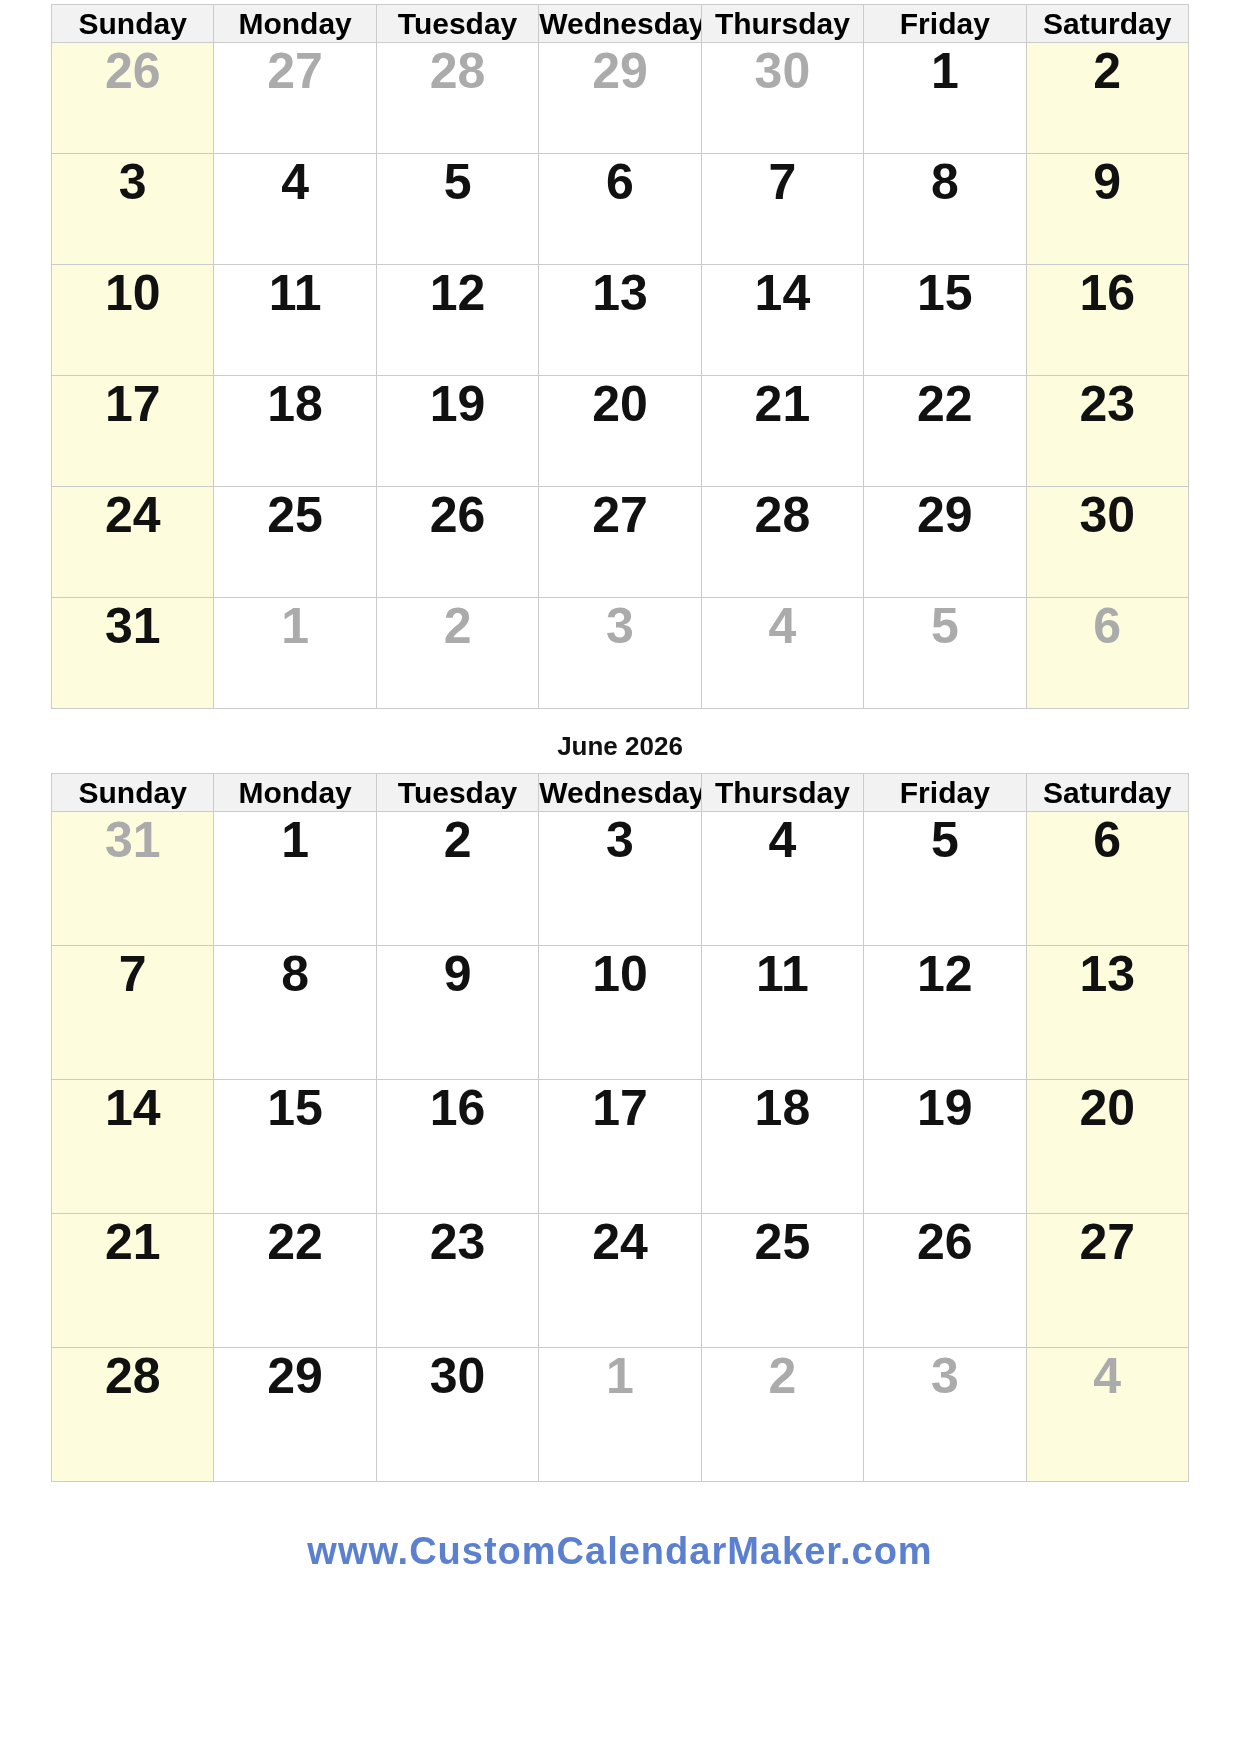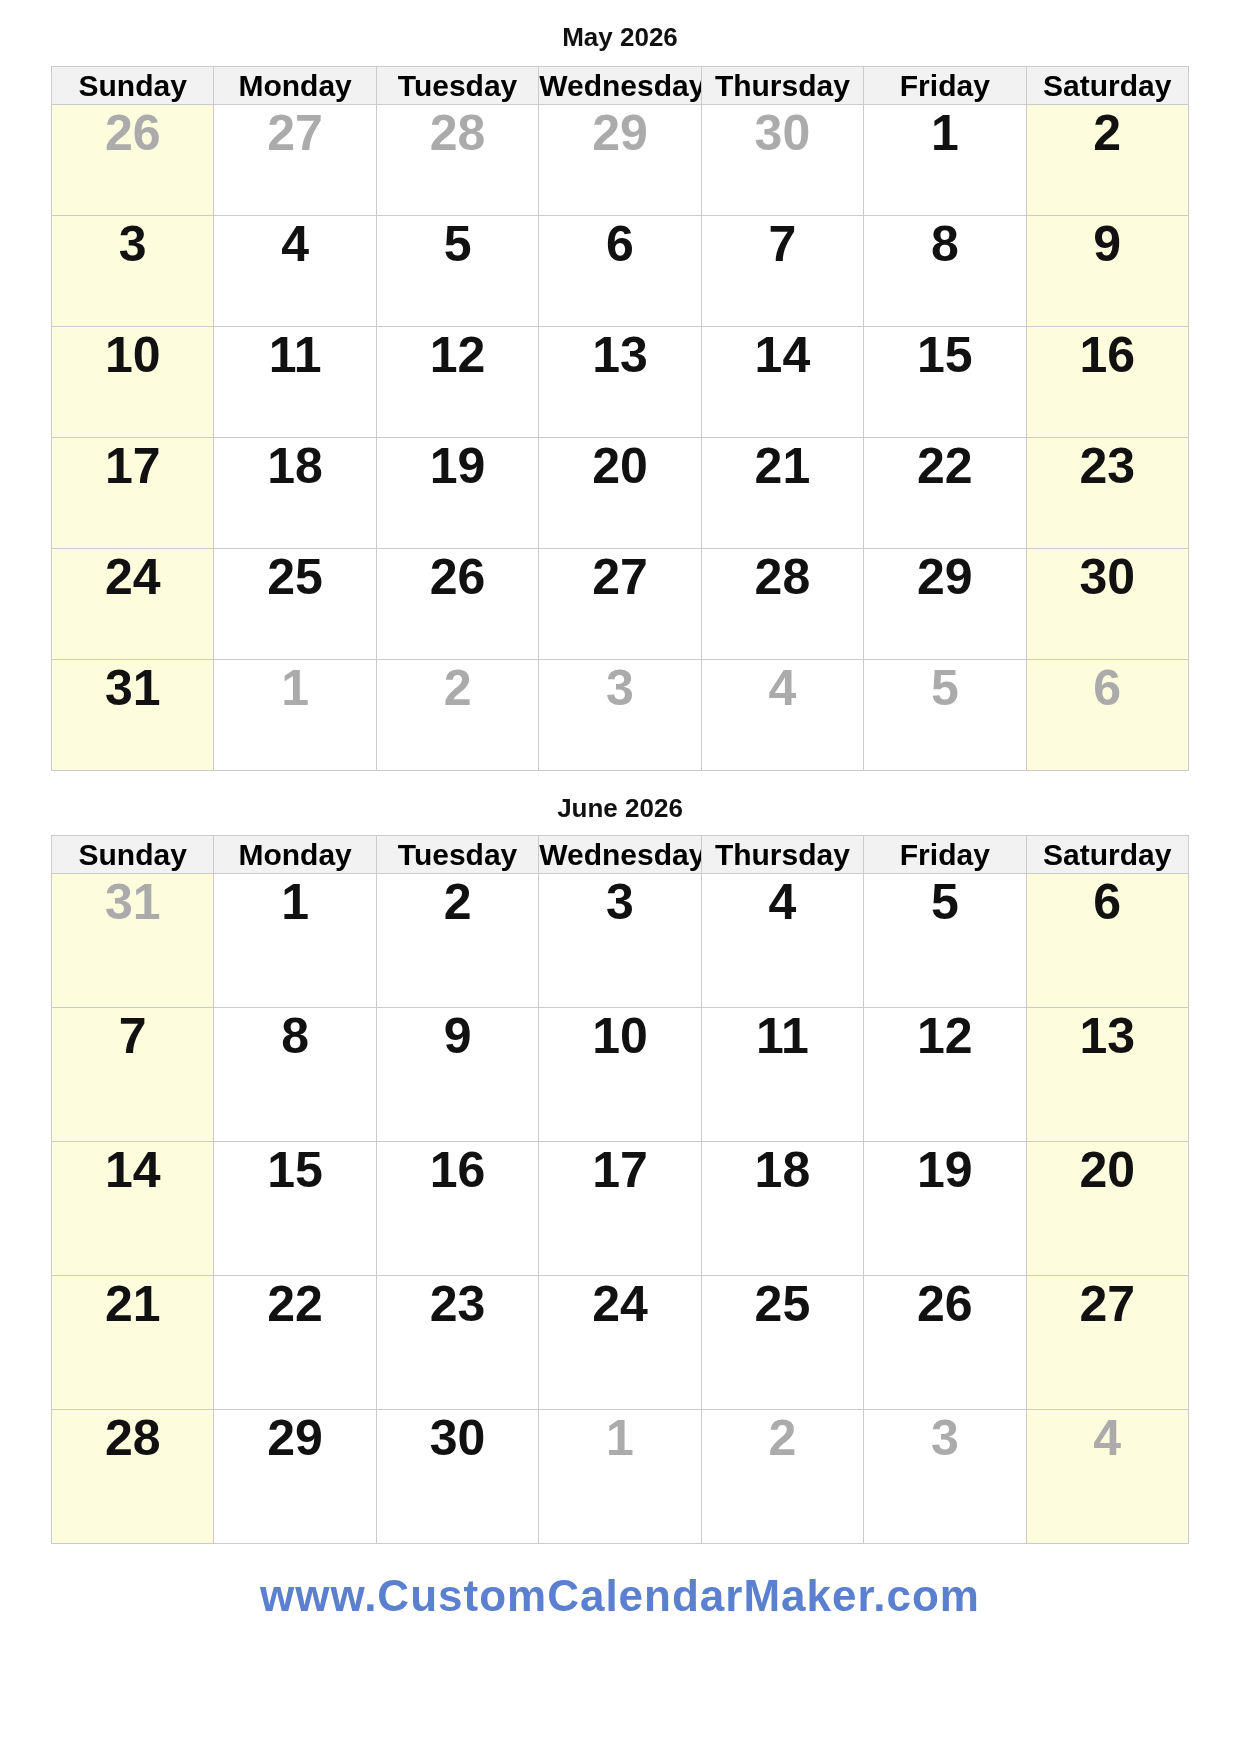--- a/index.html
+++ b/index.html
@@ -60,36 +60,36 @@
   table.calendar.rows-6 td { height: 111px; }
   table.calendar.rows-5 td { height: 134px; }
   table.calendar td.weekend { background: var(--weekend-bg, #FDFCDD); }
   table.calendar td.other { color: var(--other-color, #ABABAB); }
   .footer {
     margin-top: 30px;
     text-align: center;
   }
   .footer-link {
     display: inline-block;
-    font-size: 44px;
+    font-size: 38px;
     line-height: 44px;
     font-weight: bold;
     letter-spacing: 1px;
     color: var(--link-color, #5B80D0);
     text-decoration: none;
     cursor: pointer;
+    margin-top: 17px;
   }
 </style>
 </head>
 <body>
 
 <div class="page">
 
   <section class="month">
-    <h2 class="month-title">May 2026</h2>
     <table class="calendar rows-6">
       <thead>
         <tr>
             <th>Sunday</th>
             <th>Monday</th>
             <th>Tuesday</th>
             <th>Wednesday</th>
             <th>Thursday</th>
             <th>Friday</th>
             <th>Saturday</th>

